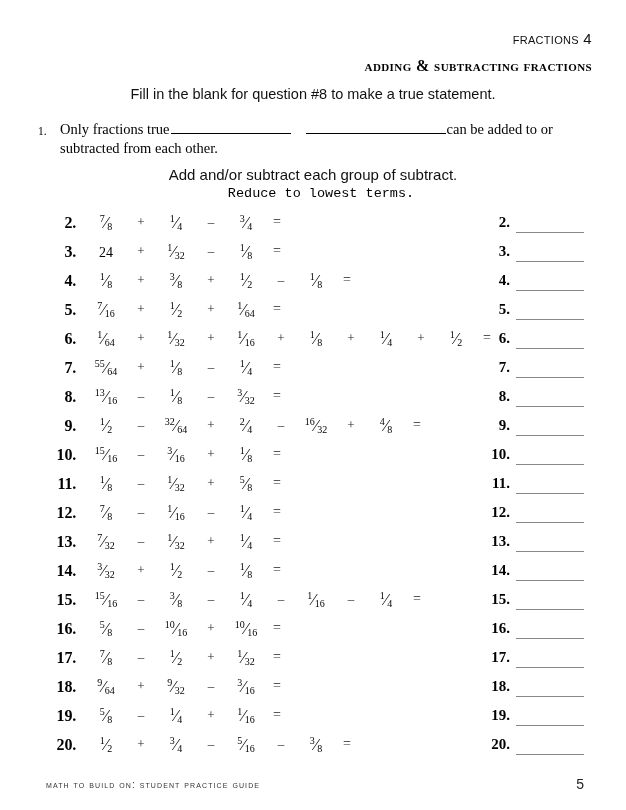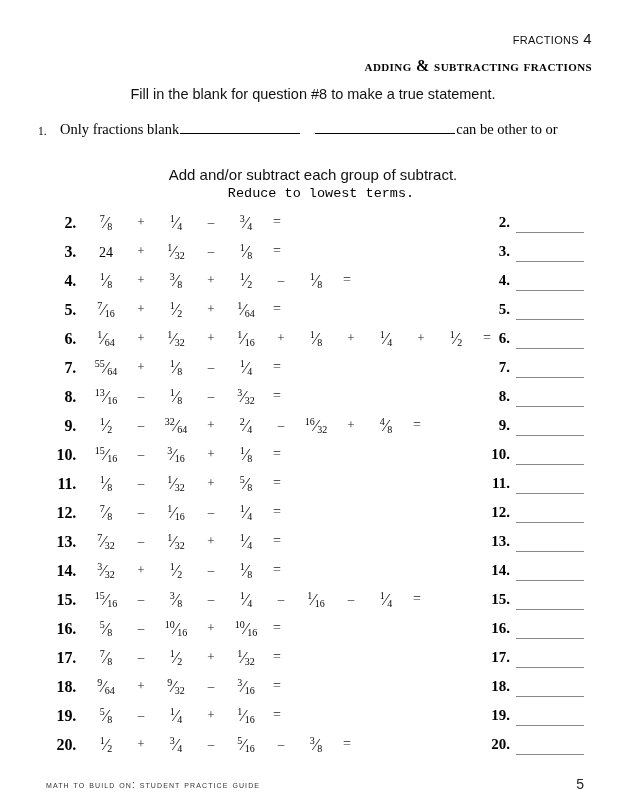--- a/index.html
+++ b/index.html
@@ -225,21 +225,21 @@
 <div id="worksheet-title">
   <span>Adding &amp; Subtracting Fractions</span>
 </div>
 
 <div id="fill-instruction">
   <span>Fill in the blank for question #8 to make a true statement.</span>
 </div>
 
 <div id="question-one">
   <span class="qnum">1.</span>
-  <span class="qbody"><span>Only fractions blank</span><span class="blank-line blank-a"></span><span class="blank-line blank-b"></span><span>can be other to or</span><br></span>
+  <span class="qbody"><span>Only fractions true</span><span class="blank-line blank-a"></span><span class="blank-line blank-b"></span><span>can be added to or</span><br><span>subtracted from each other.</span></span>
 </div>
 
 <div id="add-subtract-instruction">
   <span>Add and/or subtract each group of subtract.</span>
 </div>
 <div id="reduce-instruction">
   <span>Reduce to lowest terms.</span>
 </div>
 
 <div id="problem-list">

